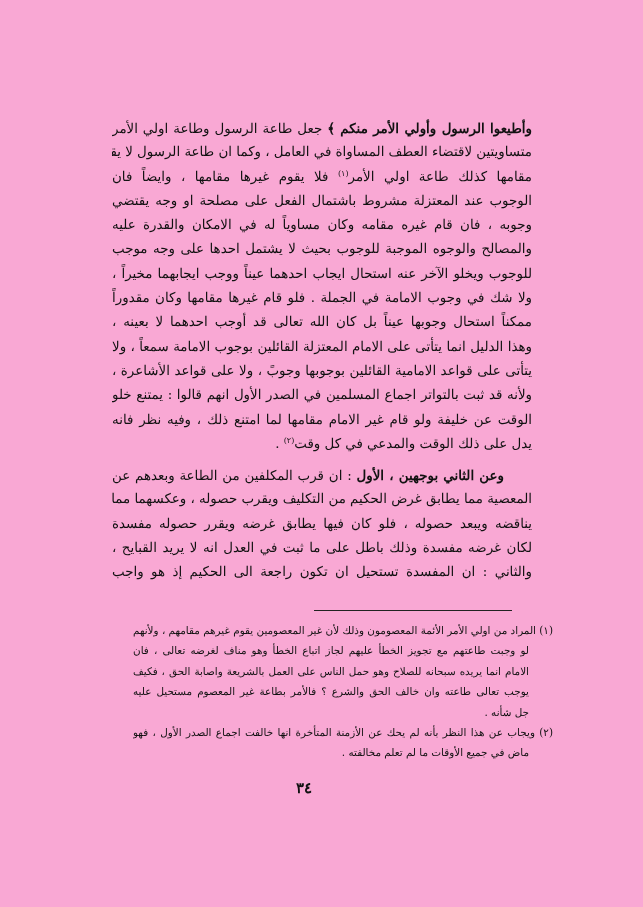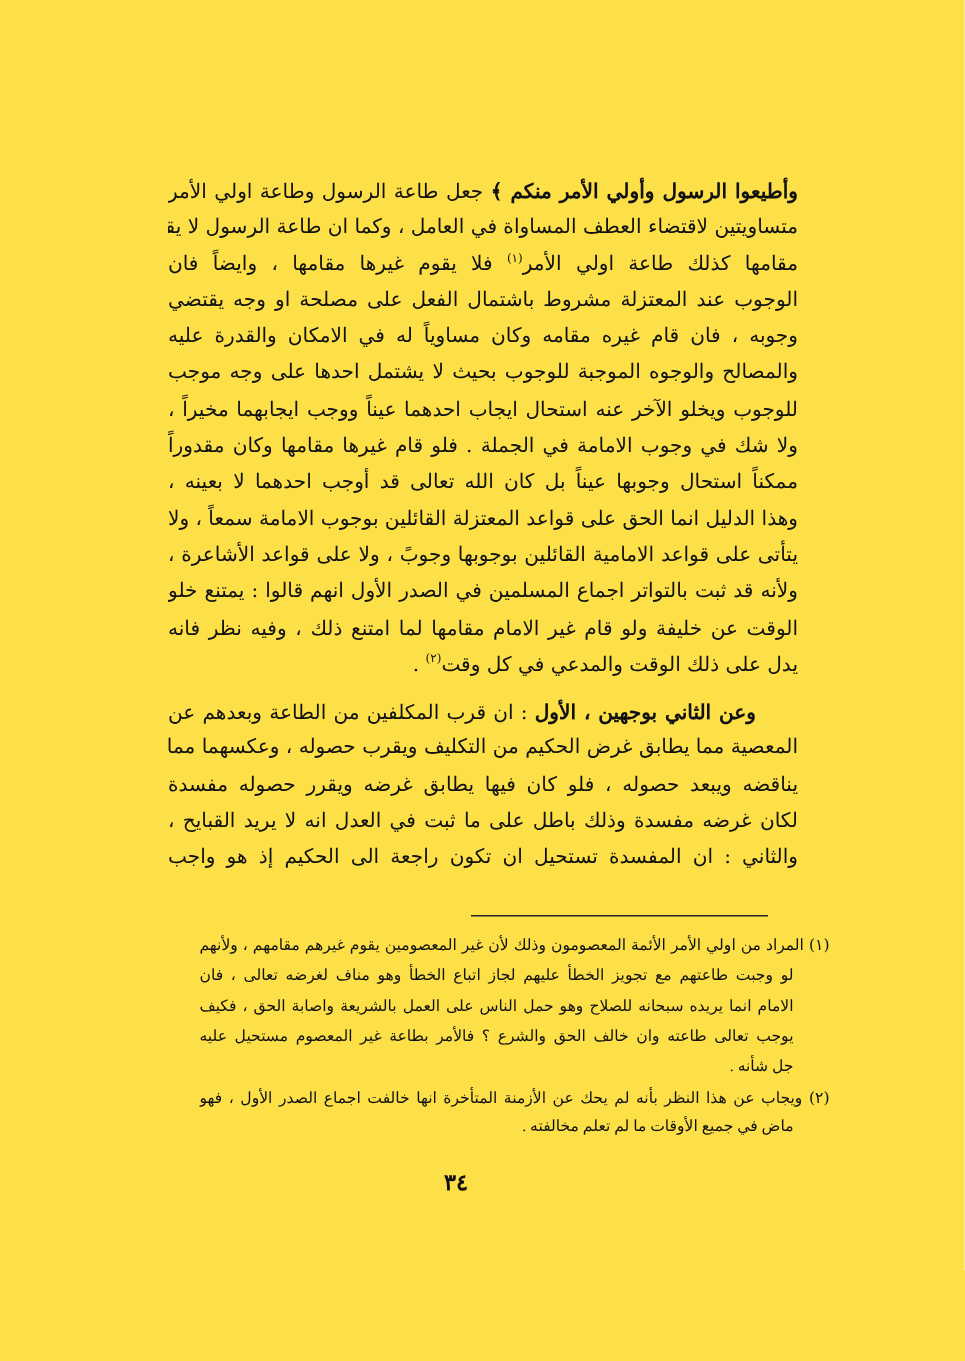--- a/index.html
+++ b/index.html
@@ -13,21 +13,21 @@
       position: relative;
       overflow: hidden;
       font-family: "DejaVu Serif", "Liberation Serif", serif;
       color: #111111;
     }
     .page {
       position: absolute;
       left: 0; top: 0;
       width: 643px;
       height: 907px;
-      background: #fde047;
+      background: #f9a8d4;
     }
     .body-text {
       position: absolute;
       left: 112px;
       width: 420px;
       direction: rtl;
       text-align: justify;
       text-align-last: right;
       font-size: 13.4px;
       line-height: 24.3px;
@@ -66,21 +66,21 @@
     }
     .fn-line {
       display: block;
       white-space: nowrap;
       text-align: justify;
       text-align-last: justify;
       height: 20.4px;
       overflow: hidden;
     }
     .fn-line.indent { padding-right: 24px; }
-    .fn-line.last { text-align-last: right; font-family: Liberation Serif, serif; }
+    .fn-line.last { text-align-last: right; }
     .page-number {
       position: absolute;
       top: 779px;
       left: 296px;
       width: 50px;
       text-align: left;
       font-size: 15px;
       font-weight: bold;
       direction: rtl;
     }
@@ -93,21 +93,21 @@
   <div class="body-text para1">
     <span class="line"><span class="bold">وأطيعوا الرسول وأولي الأمر منكم ﴾</span><span> جعل طاعة الرسول وطاعة اولي الأمر</span></span>
     <span class="line">متساويتين لاقتضاء العطف المساواة في العامل ، وكما ان طاعة الرسول لا يقوم غيرها</span>
     <span class="line"><span>مقامها كذلك طاعة اولي الأمر</span><sup>(١)</sup> <span>فلا يقوم غيرها مقامها ، وايضاً فان</span></span>
     <span class="line">الوجوب عند المعتزلة مشروط باشتمال الفعل على مصلحة او وجه يقتضي</span>
     <span class="line">وجوبه ، فان قام غيره مقامه وكان مساوياً له في الامكان والقدرة عليه</span>
     <span class="line">والمصالح والوجوه الموجبة للوجوب بحيث لا يشتمل احدها على وجه موجب</span>
     <span class="line">للوجوب ويخلو الآخر عنه استحال ايجاب احدهما عيناً ووجب ايجابهما مخيراً ،</span>
     <span class="line">ولا شك في وجوب الامامة في الجملة . فلو قام غيرها مقامها وكان مقدوراً</span>
     <span class="line">ممكناً استحال وجوبها عيناً بل كان الله تعالى قد أوجب احدهما لا بعينه ،</span>
-    <span class="line">وهذا الدليل انما الحق على قواعد المعتزلة القائلين بوجوب الامامة سمعاً ، ولا</span>
+    <span class="line">وهذا الدليل انما يتأتى على الامام المعتزلة القائلين بوجوب الامامة سمعاً ، ولا</span>
     <span class="line">يتأتى على قواعد الامامية القائلين بوجوبها وجوبً ، ولا على قواعد الأشاعرة ،</span>
     <span class="line">ولأنه قد ثبت بالتواتر اجماع المسلمين في الصدر الأول انهم قالوا : يمتنع خلو</span>
     <span class="line">الوقت عن خليفة ولو قام غير الامام مقامها لما امتنع ذلك ، وفيه نظر فانه</span>
     <span class="line last"><span>يدل على ذلك الوقت والمدعي في كل وقت</span><sup>(٢)</sup><span> .</span></span>
   </div>
 
   <div class="body-text para2">
     <span class="line first"><span class="bold">وعن الثاني بوجهين ، </span><span class="bold">الأول</span><span> : ان قرب المكلفين من الطاعة وبعدهم عن</span></span>
     <span class="line">المعصية مما يطابق غرض الحكيم من التكليف ويقرب حصوله ، وعكسهما مما</span>
     <span class="line">يناقضه ويبعد حصوله ، فلو كان فيها يطابق غرضه ويقرر حصوله مفسدة</span>

